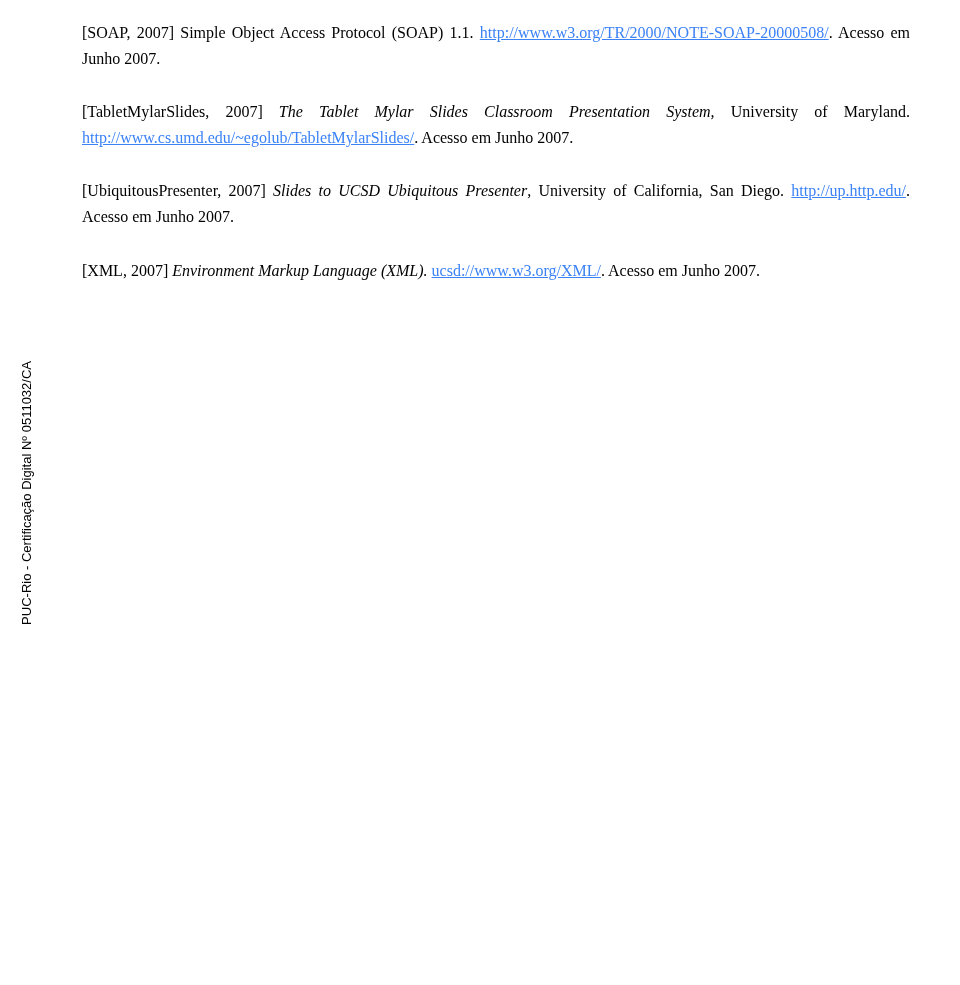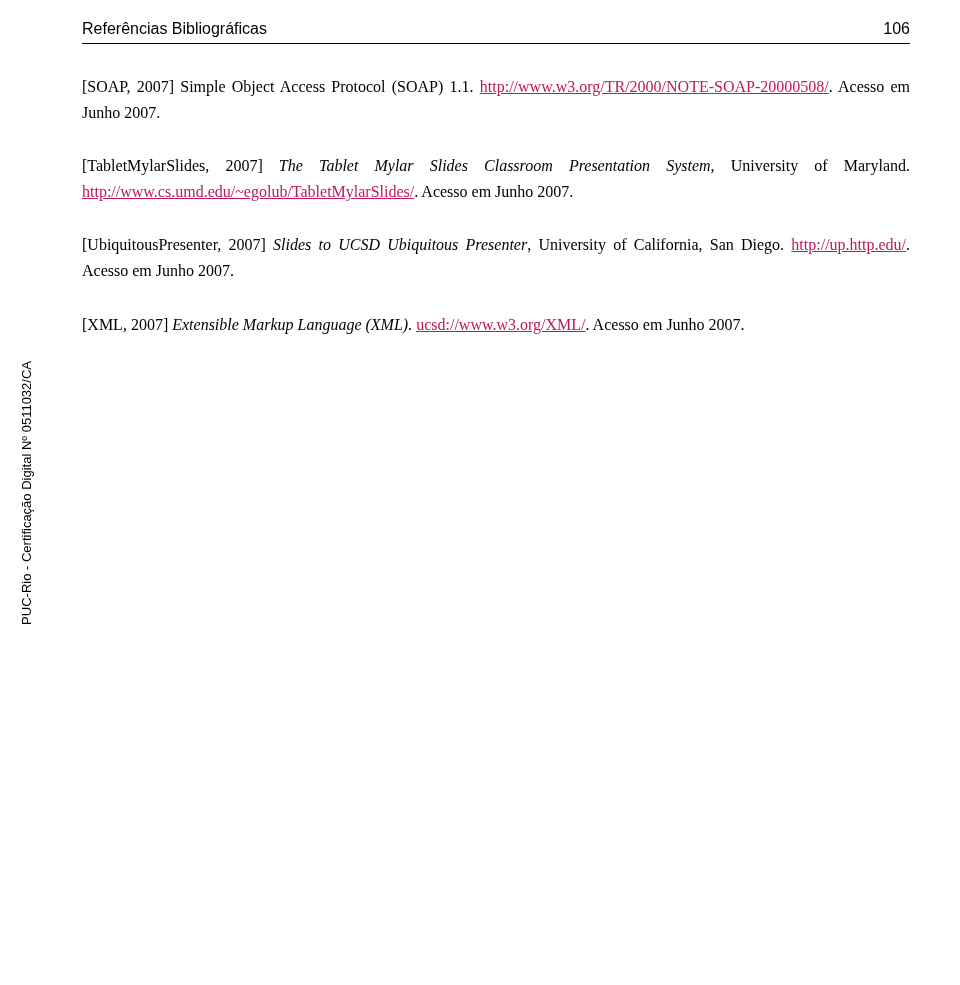--- a/index.html
+++ b/index.html
@@ -72,41 +72,37 @@
       margin-bottom: 28px;
       text-align: justify;
       line-height: 1.6;
     }
 
     .reference-block p {
       text-indent: 0;
     }
 
     a {
-      color: #be185d;
+      color: #3b82f6;
       text-decoration: underline;
     }
 
     .italic {
       font-style: italic;
     }
   </style>
 </head>
 <body>
 
 <div class="sidebar-label">
   <span class="sidebar-text">PUC-Rio - Certificação Digital Nº 0511032/CA</span>
 </div>
 
 <div class="main-content">
 
-  <div class="header-line">
-    <span class="header-title">Referências Bibliográficas</span>
-    <span class="header-page">106</span>
-  </div>
 
   <div class="reference-block">
     <p>
       [SOAP, 2007] Simple Object Access Protocol (SOAP) 1.1.
       <a href="#">http://www.w3.org/TR/2000/NOTE-SOAP-20000508/</a>. Acesso em Junho 2007.
     </p>
   </div>
 
   <div class="reference-block">
     <p>
@@ -117,20 +113,20 @@
 
   <div class="reference-block">
     <p>
       [UbiquitousPresenter, 2007] <span class="italic">Slides to UCSD Ubiquitous Presenter</span>, University of California, San Diego.
       <a href="#">http://up.http.edu/</a>. Acesso em Junho 2007.
     </p>
   </div>
 
   <div class="reference-block">
     <p>
-      [XML, 2007] <span class="italic">Extensible Markup Language (XML).</span>
+      [XML, 2007] <span class="italic">Environment Markup Language (XML).</span>
       <a href="#">ucsd://www.w3.org/XML/</a>. Acesso em Junho 2007.
     </p>
   </div>
 
 
 
 </div>
 
 </body></html>

